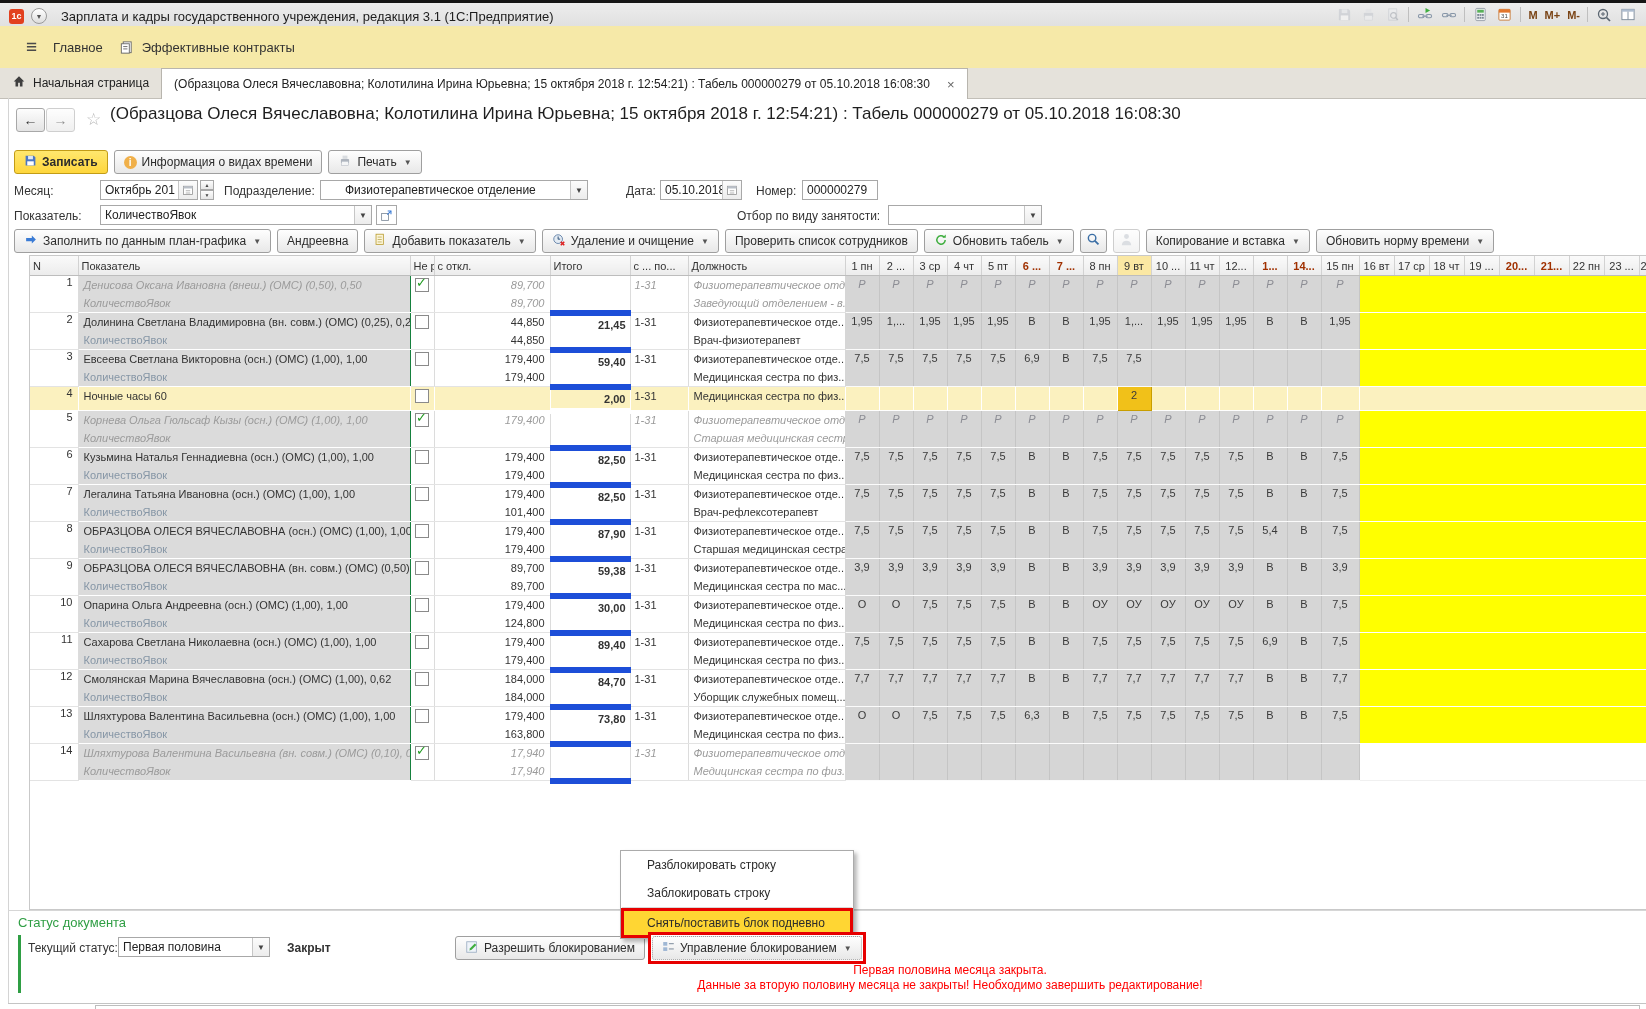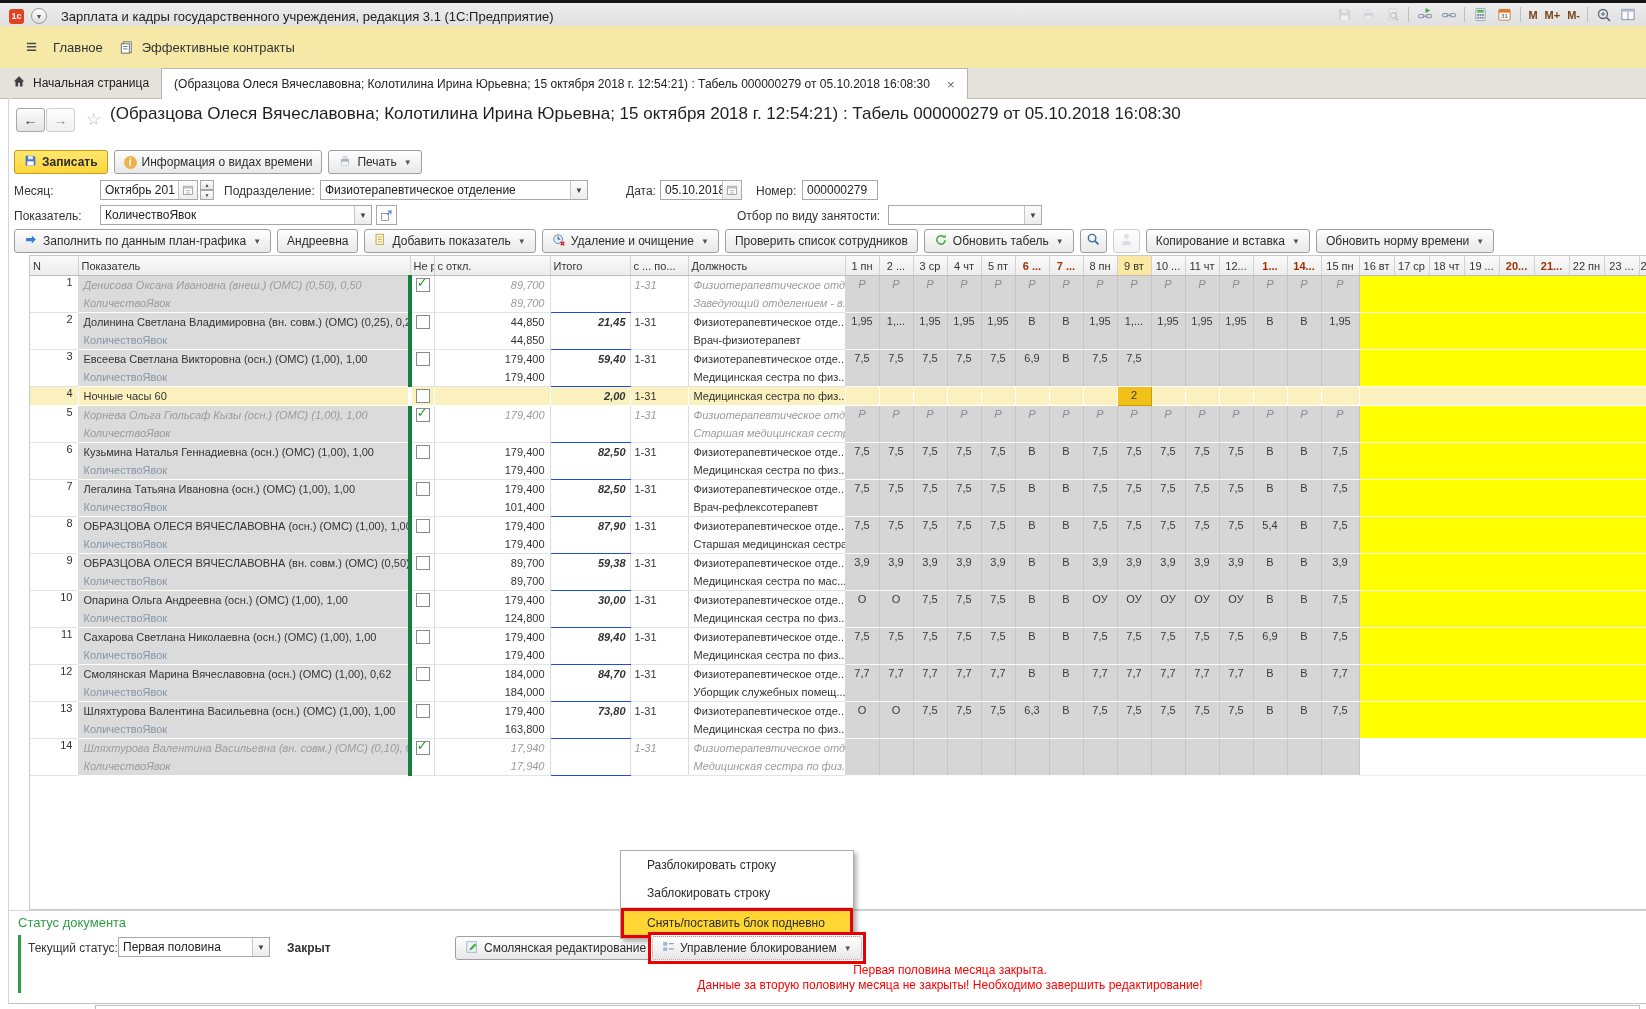--- a/index.html
+++ b/index.html
@@ -62,26 +62,26 @@
   .tt th{height:19px;background:linear-gradient(#fafafa,#ececec);border-right:1px solid #d2d2d2;
          border-bottom:1px solid #bdbdbd;font-weight:normal;color:#333;text-align:left;
          padding:0 3px;overflow:hidden;white-space:nowrap;font-size:11px;}
   .tt th.dayh{text-align:center;padding:0 1px;}
   .tt th.wknd{color:#a03000;font-weight:bold;}
   .tt th.today{background:#fbe8a3;}
   .tt td{padding:0;overflow:hidden;white-space:nowrap;vertical-align:top;font-size:11px;color:#333;}
   .tt tr.emp{height:36px;} .tt tr.single{height:18px;}
   .l1,.l2{height:18px;line-height:18px;overflow:hidden;}
   td.ncell{text-align:right;padding-right:5px;border-right:1px solid #dcdcdc;border-bottom:1px solid #e3e3e3;}
-  td.pk{background:#dbdbdb;border-right:4px solid #15803d;border-bottom:1px solid #fff;}
+  td.pk{background:#dbdbdb;border-right:1px solid #15803d;border-bottom:1px solid #fff;}
   td.pk .l1,td.pk .l2{padding-left:5px;}
   td.cbcell{border-right:1px solid #dcdcdc;border-bottom:1px solid #e3e3e3;}
   td.dev{text-align:right;border-right:1px solid #dcdcdc;border-bottom:1px solid #e3e3e3;}
   td.dev .l1,td.dev .l2{padding-right:5px;}
-  td.tot{text-align:right;border-right:1px solid #dcdcdc;border-bottom:1px solid #1d4ed8;font-weight:bold;font-style:italic;}
+  td.tot{text-align:right;border-right:1px solid #dcdcdc;border-bottom:6px solid #1d4ed8;font-weight:bold;}
   td.tot .l1{padding-right:4px;}
   td.per{border-right:1px solid #dcdcdc;border-bottom:1px solid #e3e3e3;}
   td.per .l1{padding-left:4px;}
   td.pos{border-right:1px solid #d6d6d6;border-bottom:1px solid #e3e3e3;}
   td.pos .l1,td.pos .l2{padding-left:5px;}
   td.day{background:#d6d6d6;border-right:1px solid #c5c5c5;border-bottom:1px solid #fbfbfb;
          text-align:center;line-height:17px;color:#3a3a3a;}
   td.day.rp{font-style:italic;color:#8c8d94;}
   td.tail{border-bottom:1px solid #fff;}
   td.tyellow{background:#ffff00;}
@@ -270,21 +270,21 @@
           <line x1="5" y1="9" x2="11" y2="9" stroke="#9a9a9a"></line>
           <line x1="5" y1="12" x2="11" y2="12" stroke="#9a9a9a"></line>
         </svg>
       </span>
   </div>
   <div class="spin" style="left:200px;top:180px;">
       <div>▲</div>
       <div>▼</div>
     </div>
   <div class="fldlabel" style="left:224px;top:184px;">Подразделение:</div>
-  <div class="inp" style="left:320px;top:180px;width:268px;">
+  <div class="inp" style="left:320px;top:180px;width:268px;padding-left:20px;">
     <span class="val">Физиотерапевтическое отделение</span>
     <span class="ddbtn">▼</span>
   </div>
   <div class="fldlabel" style="left:626px;top:184px;">Дата:</div>
   <div class="inp" style="left:660px;top:180px;width:82px;">
     <span class="val">05.10.2018 1</span>
     <span class="calbtn">
         <svg width="12" height="12" viewBox="0 0 16 16">
           <rect x="2" y="3" width="12" height="11" fill="#fff" stroke="#8a8a8a"></rect>
           <rect x="2" y="3" width="12" height="3" fill="#b9bfc7"></rect>
@@ -1134,21 +1134,21 @@
   <div class="inp" style="left:118px;top:937px;width:152px;">
     <span class="val">Первая половина</span>
     <span class="ddbtn">▼</span>
   </div>
   <div class="fldlabel" style="left:287px;top:941px;font-weight:bold;">Закрыт</div>
   <div class="btn" style="position:absolute;left:455px;top:936px;">
     <span><svg width="14" height="14" viewBox="0 0 16 16">
           <rect x="2" y="2" width="11" height="12" fill="#eef3f9" stroke="#9fb0c4"></rect>
           <path d="M5 12l.8-2.6 5.4-5.4 1.8 1.8-5.4 5.4z" fill="#3fae3f"></path>
         </svg></span>
-    <span>Смолянская редактирование</span>
+    <span>Разрешить блокированием</span>
   </div>
   <div class="redwrap">
     <div class="btn" style="border-style:dotted;">
       <span><svg width="13" height="13" viewBox="0 0 16 16">
             <rect x="1.5" y="2.5" width="5" height="4.5" fill="#9fb7d4"></rect>
             <rect x="1.5" y="9" width="5" height="4.5" fill="#9fb7d4"></rect>
             <line x1="8.5" y1="4.5" x2="14.5" y2="4.5" stroke="#8a97a5" stroke-width="1.4"></line>
             <line x1="8.5" y1="11" x2="14.5" y2="11" stroke="#8a97a5" stroke-width="1.4"></line>
           </svg></span>
       <span>Управление блокированием</span>

